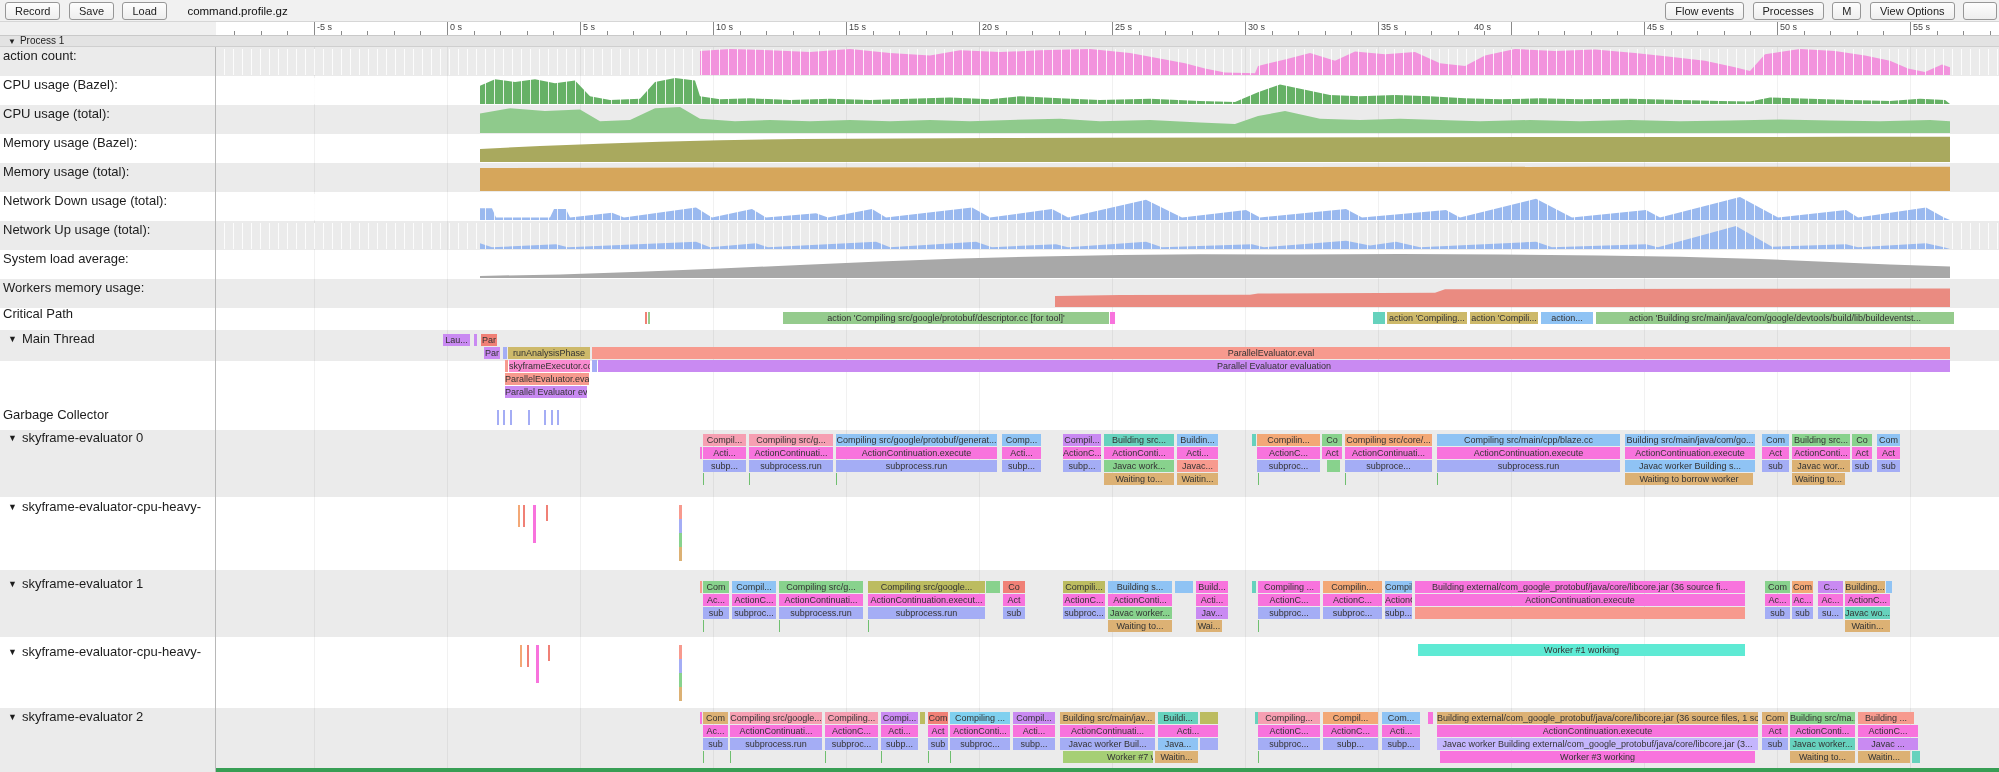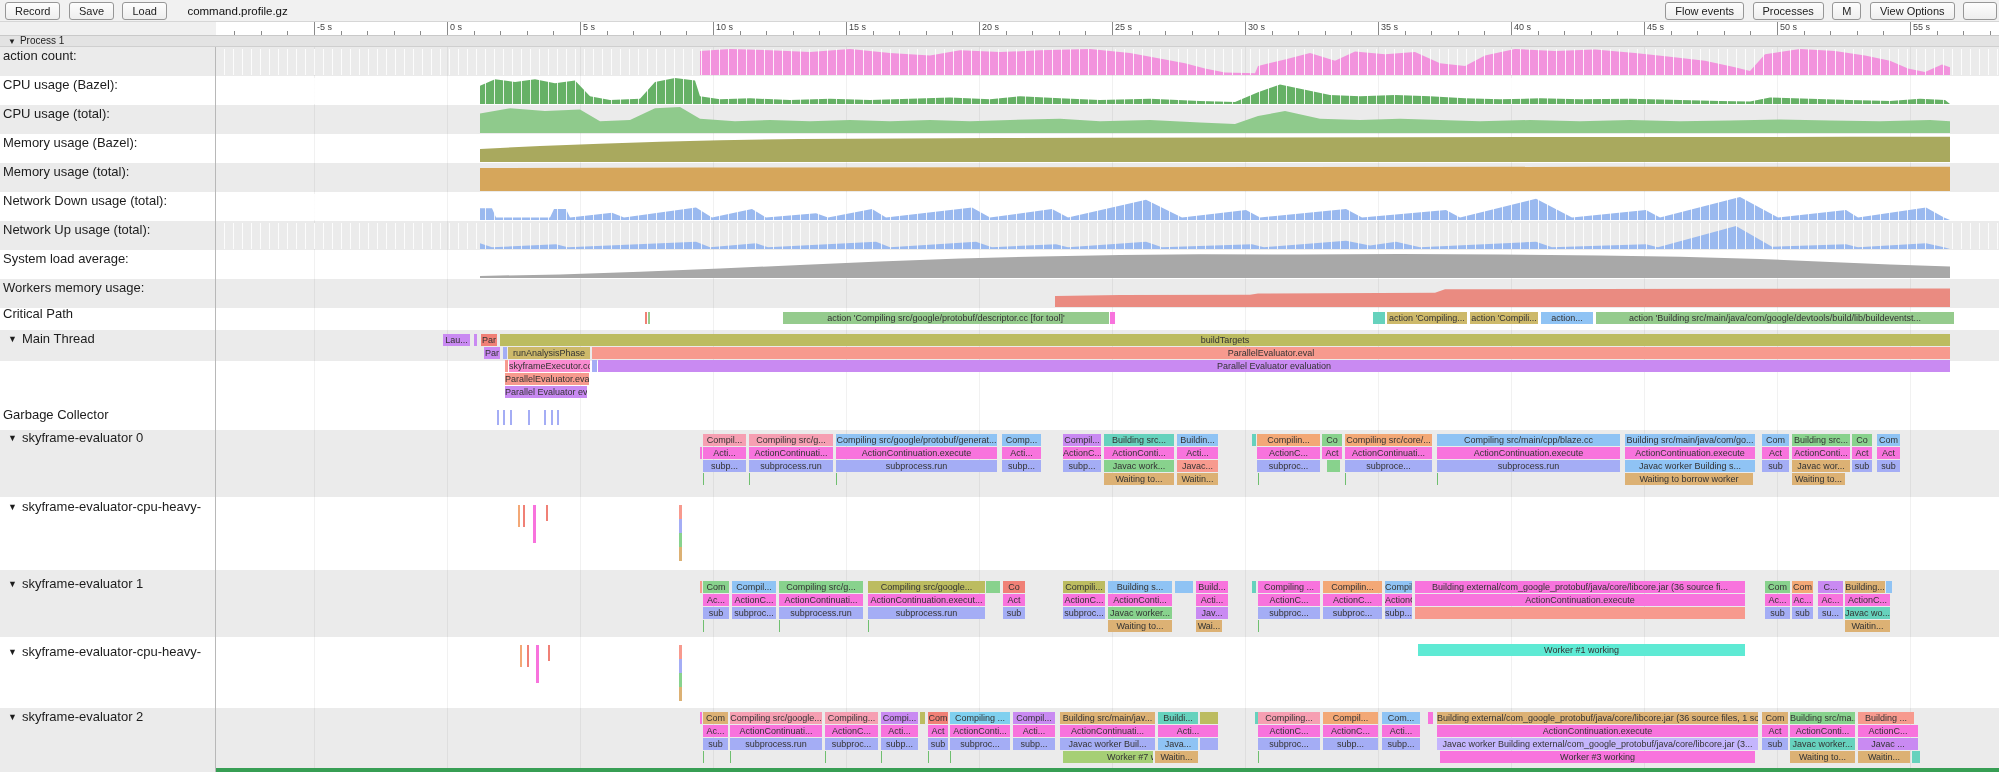--- a/index.html
+++ b/index.html
@@ -91,21 +91,20 @@
       <div class="slice" style="left: 783px; top: 312px; width: 326px; background: rgb(149, 203, 141);">action 'Compiling src/google/protobuf/descriptor.cc [for tool]'</div>
       <div class="slice" style="left: 1110px; top: 312px; width: 5px; background: rgb(248, 115, 221);"></div>
       <div class="slice" style="left: 1373px; top: 312px; width: 12px; background: rgb(102, 210, 189);"></div>
       <div class="slice" style="left: 1387px; top: 312px; width: 80px; background: rgb(205, 185, 106);">action 'Compiling...</div>
       <div class="slice" style="left: 1470px; top: 312px; width: 68px; background: rgb(205, 185, 106);">action 'Compili...</div>
       <div class="slice" style="left: 1541px; top: 312px; width: 52px; background: rgb(143, 195, 244);">action...</div>
       <div class="slice" style="left: 1596px; top: 312px; width: 358px; background: rgb(149, 203, 141);">action 'Building src/main/java/com/google/devtools/build/lib/buildeventst...</div>
       <div class="slice" style="left: 443px; top: 334px; width: 27px; background: rgb(201, 138, 242);">Lau...</div>
       <div class="slice" style="left: 474px; top: 334px; width: 3px; background: rgb(201, 138, 242);"></div>
       <div class="slice" style="left: 481px; top: 334px; width: 16px; background: rgb(240, 128, 118);">Par</div>
-      <div class="slice" style="left: 500px; top: 334px; width: 1450px; background: rgb(188, 188, 96);">buildTargets</div>
       <div class="slice" style="left: 484px; top: 347px; width: 16px; background: rgb(201, 138, 242);">Par</div>
       <div class="slice" style="left: 503px; top: 347px; width: 4px; background: rgb(164, 173, 245);"></div>
       <div class="slice" style="left: 508px; top: 347px; width: 82px; background: rgb(205, 185, 106);">runAnalysisPhase</div>
       <div class="slice" style="left: 592px; top: 347px; width: 1358px; background: rgb(247, 154, 142);">ParallelEvaluator.eval</div>
       <div class="slice" style="left: 505px; top: 360px; width: 3px; background: rgb(247, 154, 142);"></div>
       <div class="slice" style="left: 509px; top: 360px; width: 81px; background: rgb(249, 139, 208);">skyframeExecutor.configureTargets</div>
       <div class="slice" style="left: 592px; top: 360px; width: 5px; background: rgb(164, 173, 245);"></div>
       <div class="slice" style="left: 598px; top: 360px; width: 1352px; background: rgb(201, 138, 242);">Parallel Evaluator evaluation</div>
       <div class="slice" style="left: 505px; top: 373px; width: 84px; background: rgb(247, 154, 142);">ParallelEvaluator.eval</div>
       <div class="slice" style="left: 505px; top: 386px; width: 82px; background: rgb(201, 138, 242);">Parallel Evaluator evaluation</div>
@@ -409,21 +408,21 @@
       <div class="rtick" style="left: 1298.2px; top: 9px; height: 4px;"></div>
       <div class="rtick" style="left: 1324.8px; top: 9px; height: 4px;"></div>
       <div class="rtick" style="left: 1351.4px; top: 9px; height: 4px;"></div>
       <div class="rtick" style="left: 1378px; top: 0px; height: 13px;"></div>
       <div class="rlabel" style="left: 1381px;">35 s</div>
       <div class="rtick" style="left: 1404.6px; top: 9px; height: 4px;"></div>
       <div class="rtick" style="left: 1431.2px; top: 9px; height: 4px;"></div>
       <div class="rtick" style="left: 1457.8px; top: 9px; height: 4px;"></div>
       <div class="rtick" style="left: 1484.4px; top: 9px; height: 4px;"></div>
       <div class="rtick" style="left: 1511px; top: 0px; height: 13px;"></div>
-      <div class="rlabel" style="left: 1514px;">40 s</div>
+      <div class="rlabel" style="left: 1474px;">40 s</div>
       <div class="rtick" style="left: 1537.6px; top: 9px; height: 4px;"></div>
       <div class="rtick" style="left: 1564.2px; top: 9px; height: 4px;"></div>
       <div class="rtick" style="left: 1590.8px; top: 9px; height: 4px;"></div>
       <div class="rtick" style="left: 1617.4px; top: 9px; height: 4px;"></div>
       <div class="rtick" style="left: 1644px; top: 0px; height: 13px;"></div>
       <div class="rlabel" style="left: 1647px;">45 s</div>
       <div class="rtick" style="left: 1670.6px; top: 9px; height: 4px;"></div>
       <div class="rtick" style="left: 1697.2px; top: 9px; height: 4px;"></div>
       <div class="rtick" style="left: 1723.8px; top: 9px; height: 4px;"></div>
       <div class="rtick" style="left: 1750.4px; top: 9px; height: 4px;"></div>

